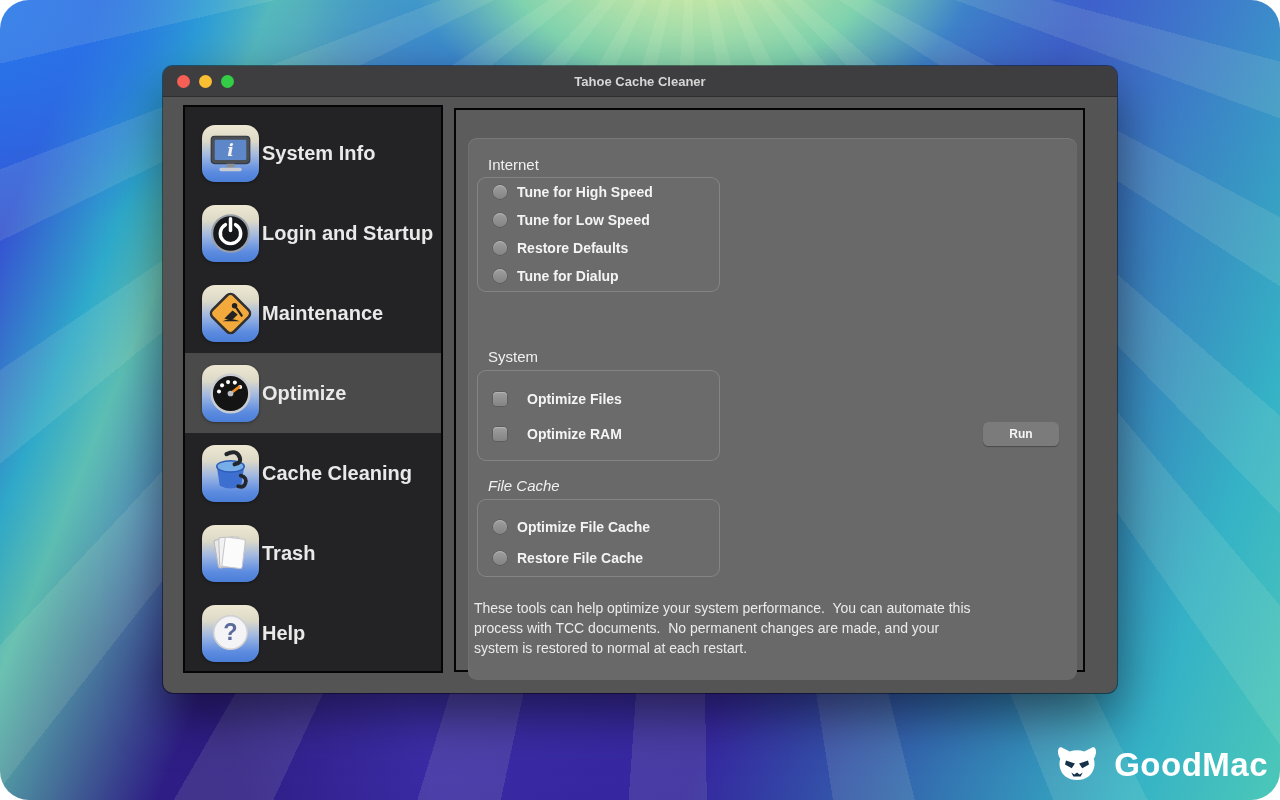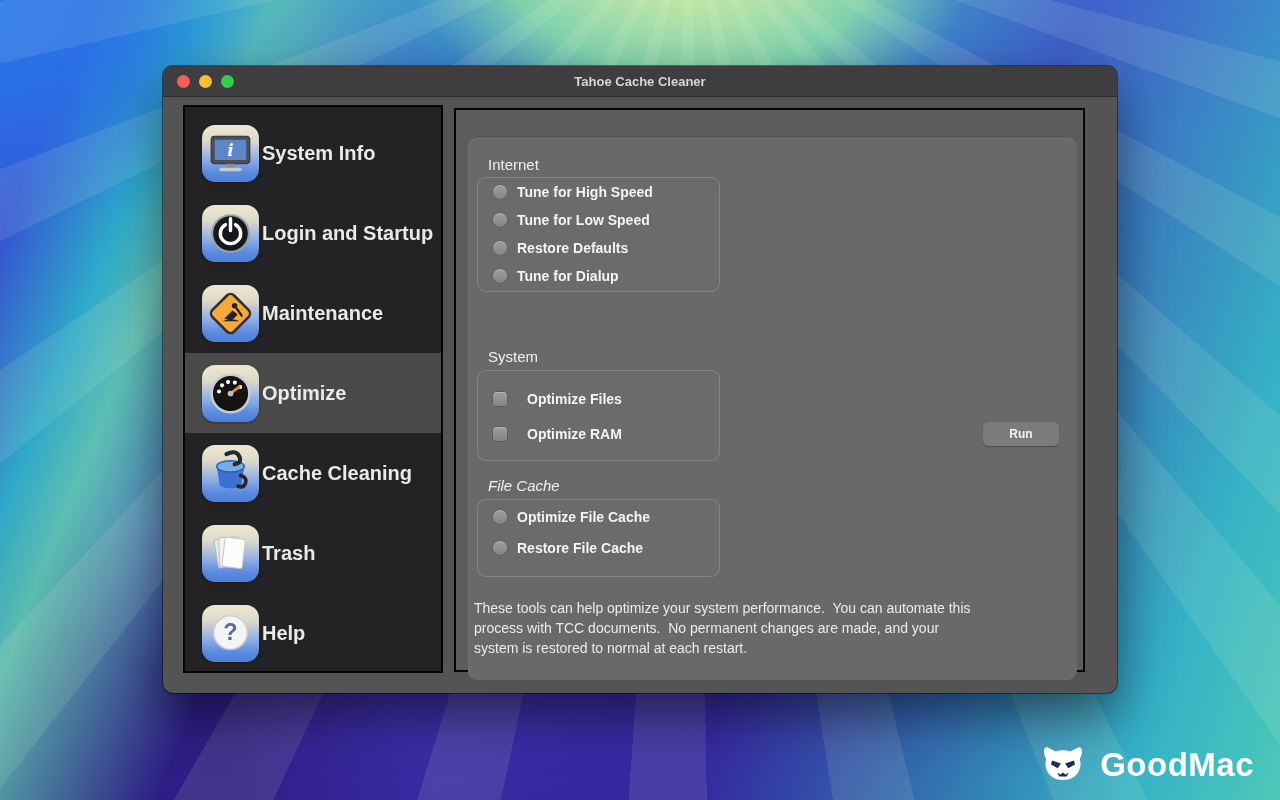--- a/index.html
+++ b/index.html
@@ -11,20 +11,21 @@
     background-color:#3b33b4;
     background-image:
       repeating-conic-gradient(from 140deg at 54% -12%, rgba(240,250,210,0.10) 0deg 5deg, rgba(240,250,210,0) 5deg 13deg),
       radial-gradient(ellipse 46% 58% at 54% -10%, #eaf2b4 0%, #c3e6a6 16%, #7fd2ae 34%, rgba(64,176,198,0.55) 50%, rgba(64,130,220,0) 70%),
       radial-gradient(ellipse 40% 45% at 0% 2%, rgba(40,120,236,0.95) 0%, rgba(40,120,236,0) 60%),
       linear-gradient(112deg, rgba(44,186,202,0) 6%, rgba(44,186,202,0.85) 13%, rgba(96,204,178,0.9) 17%, rgba(44,160,210,0) 30%),
       linear-gradient(290deg, #4cc8b8 0%, #35b2c6 10%, rgba(53,178,198,0) 38%),
       radial-gradient(ellipse 55% 60% at 0% 100%, #2c1b80 0%, rgba(44,27,128,0.85) 35%, rgba(44,27,128,0) 62%),
       radial-gradient(ellipse 35% 40% at 100% 0%, rgba(80,48,216,0.8) 0%, rgba(80,48,216,0) 60%),
       linear-gradient(160deg, #2b63e0 0%, #3f46c8 35%, #4334b0 60%, #33249c 85%, #2c1d88 100%);
+    border-radius: 29px;
   }
 
   
   .window {
     position:absolute; left:163px; top:66px; width:954px; height:627px;
     background:#545454; border-radius:10px;
     box-shadow:0 22px 50px rgba(0,0,0,.5), 0 0 0 1px rgba(0,0,0,.45);
   }
   .titlebar {
     position:relative; height:31px; background:#3e3e40;
@@ -66,21 +67,21 @@
   }
   .sec-header { position:absolute; left:20px; font-size:15px; color:#f0f0f0; }
   .h0 { top:18px; } .h1 { top:210px; } .h2 { top:339px;font-style:italic; }
   .groupbox {
     position:absolute; left:9px; width:243px;
     border:1px solid rgba(255,255,255,.17); border-radius:9px;
     background:rgba(255,255,255,.02);
   }
   .gb0 { top:39px;  height:115px; }
   .gb1 { top:232px; height:91px;  padding-top:10px; }
-  .gb2 { top:361px; height:78px;  padding-top:1px; }
+  .gb2 { top:361px; height:78px;  padding-top:11px; }
   .opt { display:flex; align-items:center; gap:10px; padding-left:15px; }
   .gb0 .opt { height:28px; } .gb1 .opt { height:35px;gap:20px; } .gb2 .opt { height:31px; }
   .radio, .checkbox {
     width:14px; height:14px; flex:0 0 14px;
     background:linear-gradient(180deg,#9e9e9e,#848484);
     box-shadow:inset 0 1px 1px rgba(255,255,255,.25), 0 0 0 0.5px rgba(0,0,0,.28);
   }
   .radio { border-radius:50%; }
   .checkbox { border-radius:3.5px; }
   .optlabel { font-size:14px; font-weight:600; color:#f4f4f4; }
@@ -91,21 +92,21 @@
     font-family:"Liberation Sans",sans-serif; font-size:12px; font-weight:bold; color:#f5f5f5;
     box-shadow:0 1px 1px rgba(0,0,0,.3); cursor:default;
   }
   .desc {
     position:absolute; left:6px; top:460px; width:505px;
     font-size:14px; line-height:20px; color:#ebebeb; white-space:pre-wrap;
   }
 
   
   .watermark {
-    position:absolute; right:26px; bottom:14px;
+    position:absolute; right:12px; bottom:14px;
     display:flex; align-items:center; gap:14px;
   }
   .wm-text { font-size:33px; font-weight:bold; color:#ffffff; letter-spacing:0.5px; }
 </style>
 </head>
 <body>
 
 <div class="wallpaper">
 
   <div class="window">

